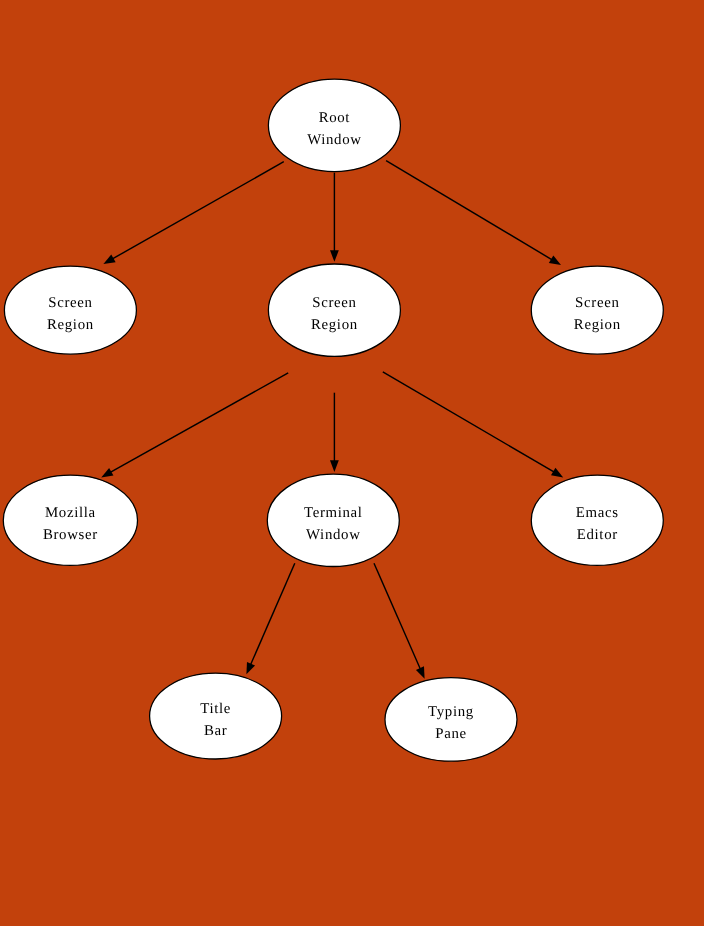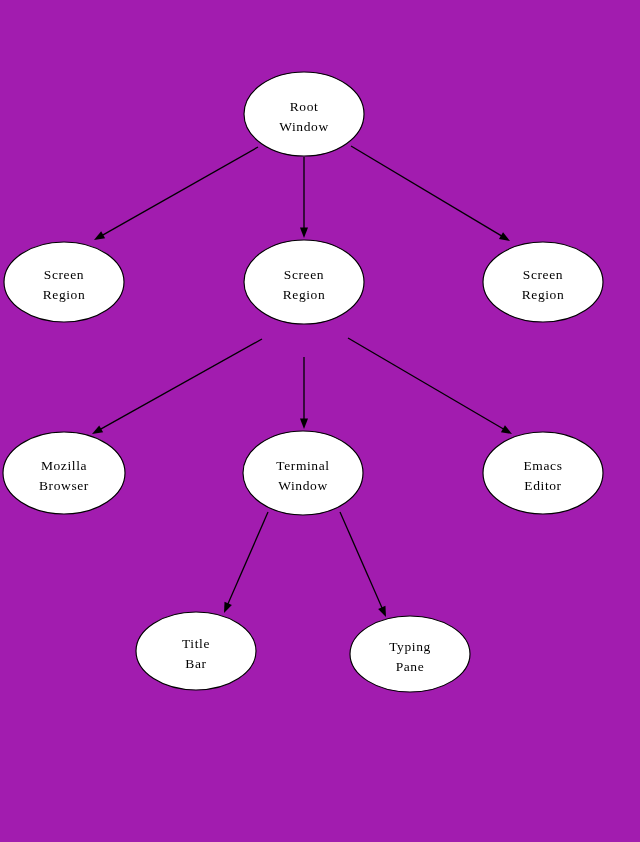--- a/index.html
+++ b/index.html
@@ -5,21 +5,21 @@
 <style>
   html, body {
     margin: 0;
     padding: 0;
     background: #ffffff;
   }
   #canvas-root {
     position: relative;
     width: 640px;
     height: 842px;
-    background: #a21caf;
+    background: #c2410c;
     overflow: hidden;
     font-family: "Liberation Serif", "DejaVu Serif", serif;
   }
   svg#tree-svg {
     display: block;
     width: 640px;
     height: 842px;
   }
   .node-ellipse {
     fill: #ffffff;

